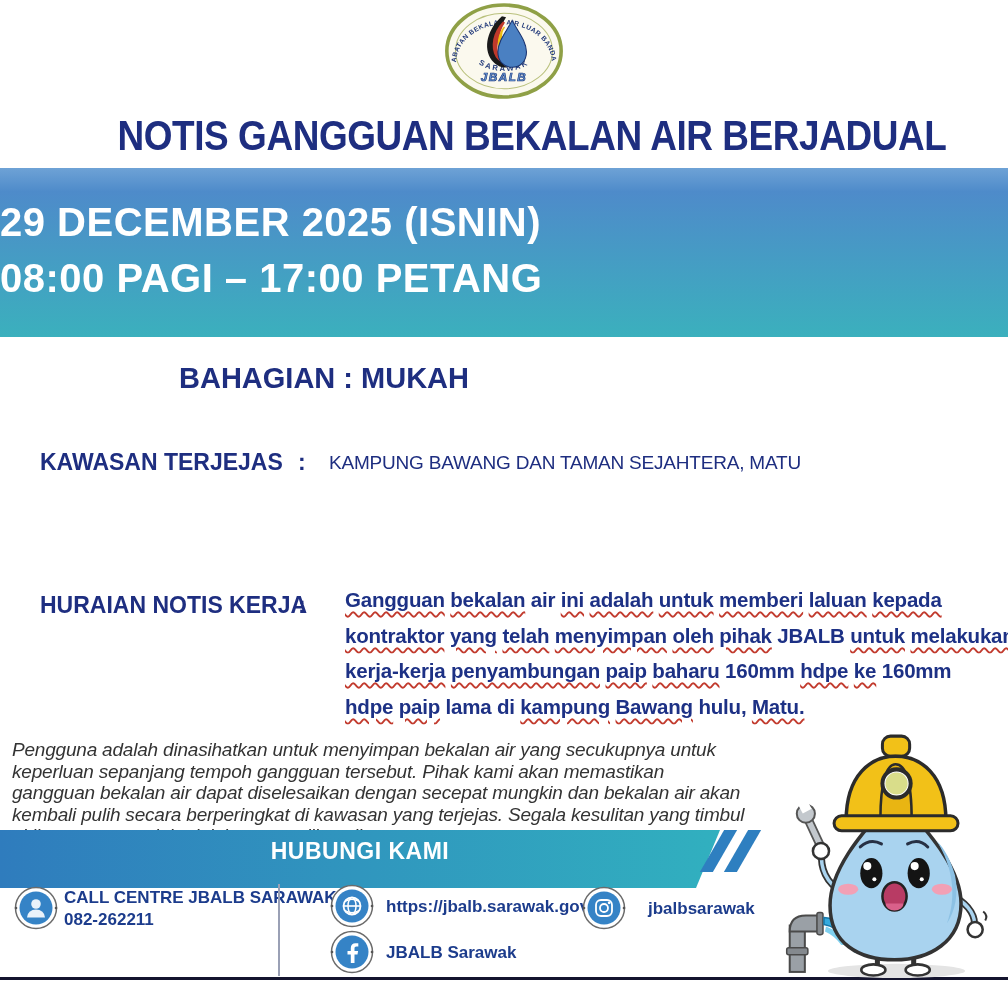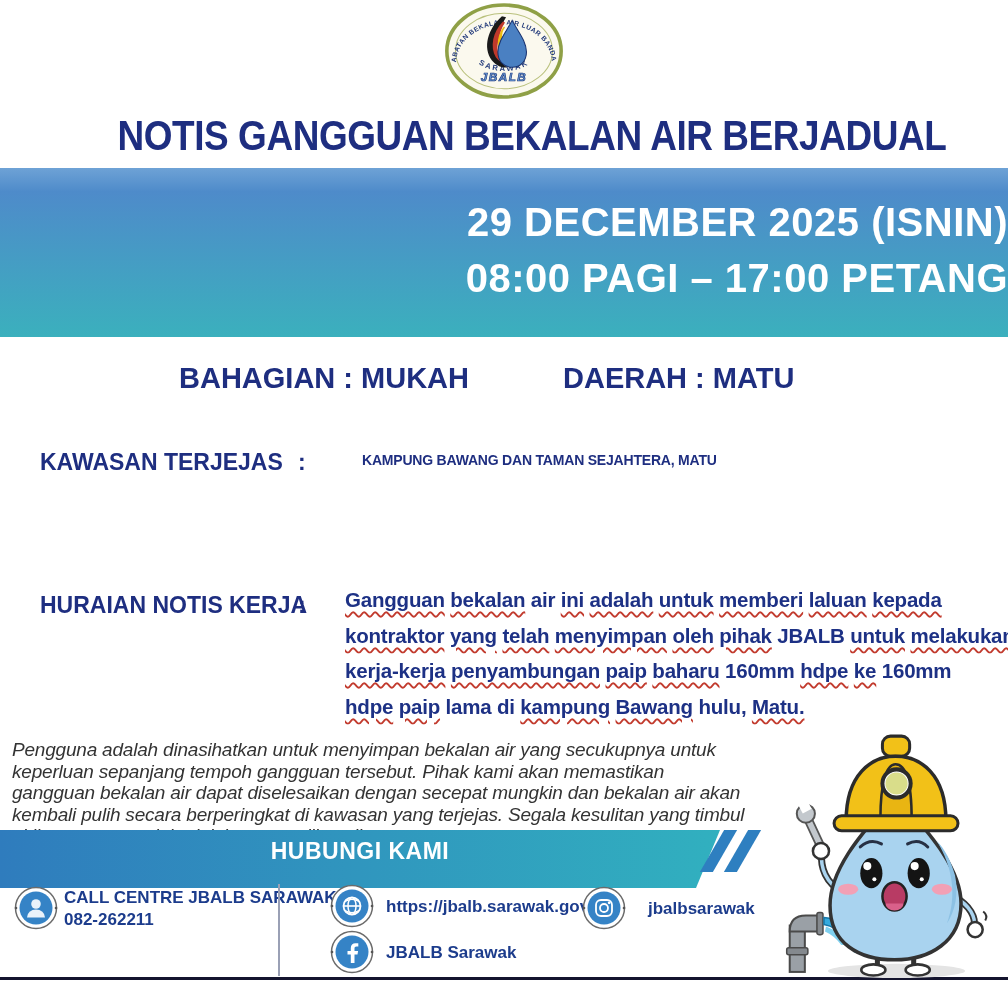--- a/index.html
+++ b/index.html
@@ -10,33 +10,33 @@
     --banner-top:#4e8bca;--banner-bottom:#3bb0bd;--bar-left:#2f7cbd;--bar-right:#31b0bf;
     --stripe-blue:#2e7fc0;}
 
   .logo{position:absolute;left:441px;top:2px;width:126px;height:98px;}
   .title{position:absolute;left:0;top:112px;width:1008px;text-align:center;
     color:var(--navy);font-size:42px;font-weight:800;white-space:nowrap;padding-left:28px;}
   .title>span{display:inline-block;transform:scaleX(.88);letter-spacing:-.5px;}
 
   .banner{position:absolute;left:0;top:168px;width:1008px;height:169px;
     background:linear-gradient(180deg,#6ea2d6 0%,var(--banner-top) 14%,var(--banner-bottom) 100%);
-    color:#fff;text-align:right;font-weight:800;}
+    color:#fff;text-align:left;font-weight:800;}
   .banner .bl{font-size:40px;line-height:56px;letter-spacing:.5px;}
   .banner .bl1{margin-top:26px;}
 
   .region{position:absolute;top:362px;left:0;width:1008px;height:36px;
     color:var(--navy);font-weight:800;font-size:29px;margin-left:13px;}
   .region .bahagian{position:absolute;left:166px;top:0;}
   .region .daerah{position:absolute;left:550px;top:0;}
 
   .row-label{position:absolute;left:40px;color:var(--navy);font-weight:800;font-size:23px;white-space:nowrap;}
   .row-colon{position:absolute;left:298px;color:var(--navy);font-weight:800;font-size:23px;}
-  .kawasan-value{position:absolute;left:362px;top:452px;color:var(--navy);
-    font-weight:700;font-size:14px;white-space:nowrap;letter-spacing:-.2px;}
+  .kawasan-value{position:absolute;left:329px;top:452px;color:var(--navy);
+    font-weight:400;font-size:19px;white-space:nowrap;letter-spacing:-.2px;}
 
   .huraian-text{position:absolute;left:345px;top:588px;color:#1d3185;
     font-weight:800;font-size:20.5px;}
   .huraian-text .h-line{height:35.5px;white-space:nowrap;letter-spacing:-.2px;}
   .sq{text-decoration-line:underline;text-decoration-style:wavy;
     text-decoration-color:var(--squiggle);text-decoration-thickness:1.5px;text-underline-offset:4px;}
 
   .advisory{position:absolute;left:12px;top:739px;width:740px;color:#333;
     font-style:italic;font-size:19px;line-height:21.6px;letter-spacing:-.2px;}
 
@@ -83,21 +83,20 @@
 
   <div class="title"><span>NOTIS GANGGUAN BEKALAN AIR BERJADUAL</span></div>
 
   <div class="banner">
     <div class="bl bl1">29 DECEMBER 2025 (ISNIN)</div>
     <div class="bl">08:00 PAGI – 17:00 PETANG</div>
   </div>
 
   <div class="region">
     <span class="bahagian">BAHAGIAN : MUKAH</span>
-    <span class="daerah">DAERAH : MATU</span>
   </div>
 
   <div class="row-label" style="top:449px">KAWASAN TERJEJAS</div>
   <div class="row-colon" style="top:449px">:</div>
   <div class="kawasan-value">KAMPUNG BAWANG DAN TAMAN SEJAHTERA, MATU</div>
 
   <div class="row-label" style="top:592px">HURAIAN NOTIS KERJA</div>
   <div class="row-colon" style="top:592px">:</div>
   <div class="huraian-text" id="huraian-text">
       <div class="h-line"><span class="sq">Gangguan</span> <span class="sq">bekalan</span> <span>air</span> <span class="sq">ini</span> <span class="sq">adalah</span> <span class="sq">untuk</span> <span class="sq">memberi</span> <span class="sq">laluan</span> <span class="sq">kepada</span></div>

